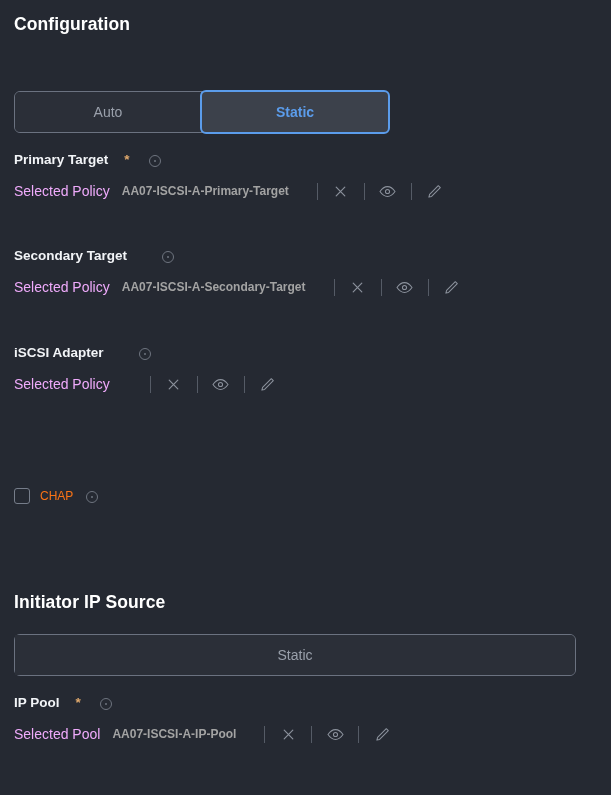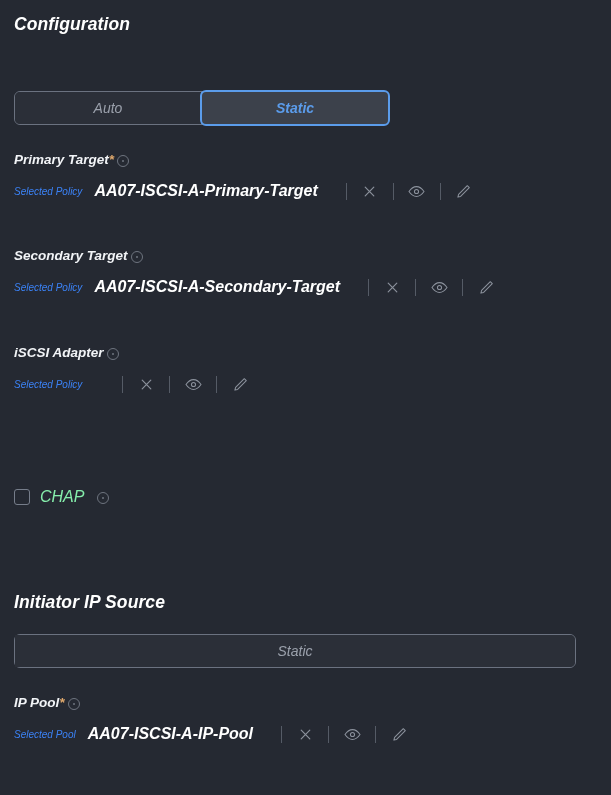--- a/index.html
+++ b/index.html
@@ -12,40 +12,39 @@
     height: 795px;
     background: #252932;
     font-family: "Liberation Sans", sans-serif;
     color: #e8eaed;
     overflow: hidden;
   }
   .panel {
     padding: 0 14px;
     position: relative;
     height: 100%;
-    font-style: italic;
   }
 
   
   .section-heading {
     font-size: 17.5px;
     font-weight: bold;
     color: #ffffff;
     letter-spacing: 0.1px;
   }
   #heading-configuration { position: absolute; left: 14px; top: 14px; }
   #heading-auth          { position: absolute; left: 14px; top: 444px; }
   #heading-ipsource      { position: absolute; left: 14px; top: 592px; }
 
   
   .segmented {
     display: flex;
     border: 1px solid #6b7280;
     border-radius: 6px;
-    height: 34px;
+    height: 42px;
     overflow: visible;
     background: #2b2f38;
   }
   .seg {
     flex: 1 1 0;
     display: flex;
     align-items: center;
     justify-content: center;
     font-size: 14px;
     color: #9aa0ab;
@@ -87,40 +86,40 @@
   #field-secondary { top: 248px; }
   #field-adapter   { top: 345px; }
   #field-ippool    { top: 695px; }
 
   .field-label {
     font-size: 13.5px;
     font-weight: bold;
     color: #f2f4f7;
     display: flex;
     align-items: center;
-    gap: 0;
+    gap: 16px;
     margin-bottom: 14px;
   }
   .req-star { color: #e0a96d; font-weight: bold; }
 
   .selected-row {
     display: flex;
     align-items: center;
     font-size: 14px;
     height: 20px;
   }
   .sel-label {
-    color: #3b82f6;
+    color: #f0abfc;
     margin-right: 12px;
-    font-size: 10px;
+    font-size: 14px;
   }
   .sel-value {
-    color: #ffffff;
+    color: #a3a3a3;
     font-weight: bold;
-    font-size: 16px;
+    font-size: 12px;
   }
 
   .actions {
     display: flex;
     align-items: center;
     margin-left: 14px;
   }
   .divider {
     width: 1px;
     height: 17px;
@@ -173,22 +172,22 @@
   .cbox {
     width: 16px;
     height: 16px;
     border: 1.5px solid #767d8a;
     border-radius: 3px;
     background: transparent;
     cursor: pointer;
     flex: none;
   }
   .cbox-label {
-    font-size: 16px;
-    color: #86efac;
+    font-size: 12px;
+    color: #f97316;
     font-weight: normal;
   }
 </style>
 </head>
 <body>
 
 <div class="panel">
 
   <div class="section-heading" id="heading-configuration">Configuration</div>
 

